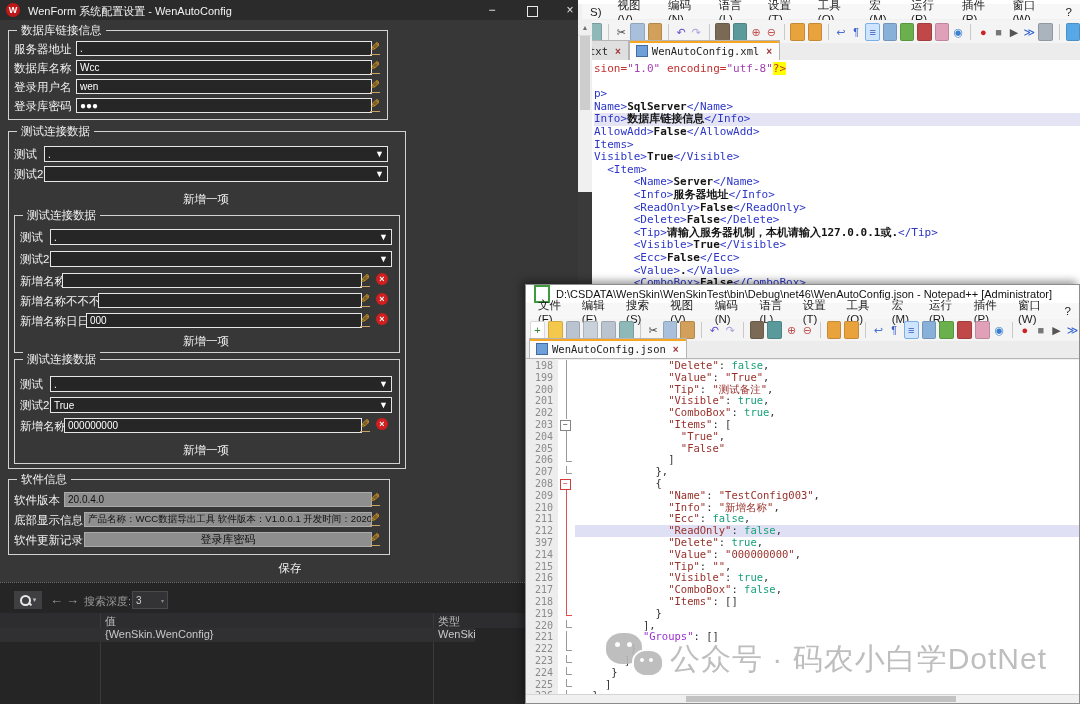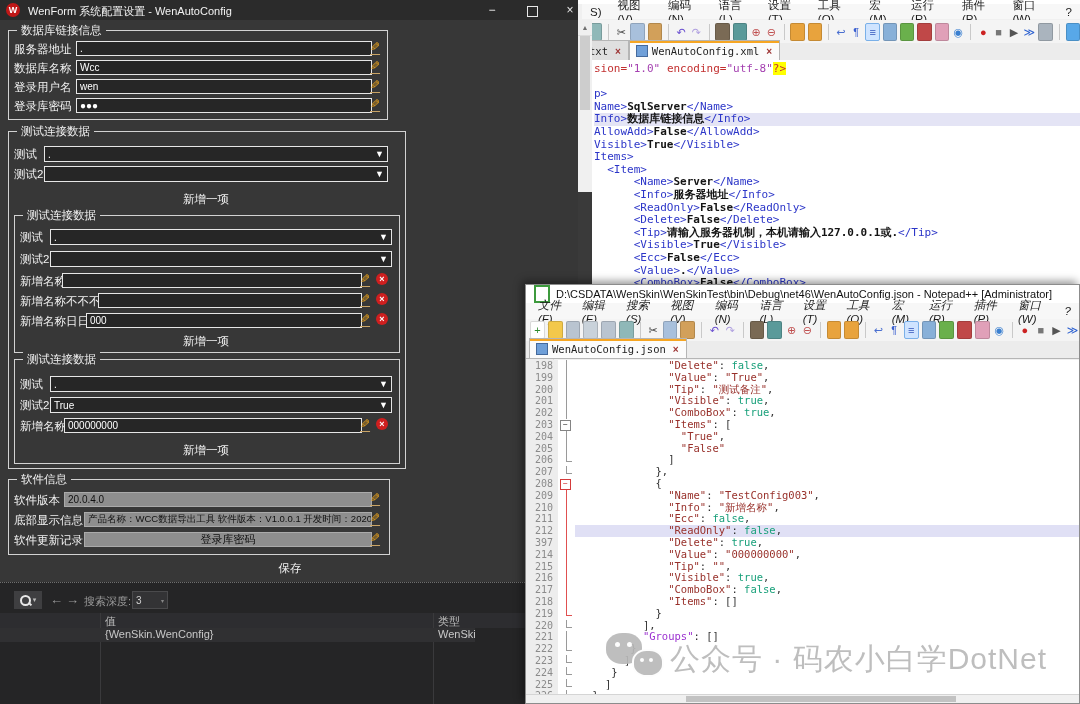--- a/index.html
+++ b/index.html
@@ -145,22 +145,22 @@
         <span class="close-x">×</span>
       </div>
     </div>
     <div class="abs mono" id="xml-editor" style="left:14px;top:60px;right:0;bottom:0;padding:3px 0 0 2px;">
         <div class="xline"><span class="ca">sion=</span><span class="cv">"1.0"</span><span class="cp"> </span><span class="ca">encoding=</span><span class="cv">"utf-8"</span><span class="csel">?&gt;</span></div>
         <div class="xline">&nbsp;</div>
         <div class="xline"><span class="ct">p&gt;</span></div>
         <div class="xline"><span class="ct">Name&gt;</span><span class="cx">SqlServer</span><span class="ct">&lt;/Name&gt;</span></div>
         <div class="xline cur"><span class="ct">Info&gt;</span><span class="cx">数据库链接信息</span><span class="ct">&lt;/Info&gt;</span></div>
         <div class="xline"><span class="ct">AllowAdd&gt;</span><span class="cx">False</span><span class="ct">&lt;/AllowAdd&gt;</span></div>
+        <div class="xline"><span class="ct">Items&gt;</span></div>
         <div class="xline"><span class="ct">Visible&gt;</span><span class="cx">True</span><span class="ct">&lt;/Visible&gt;</span></div>
-        <div class="xline"><span class="ct">Items&gt;</span></div>
         <div class="xline"><span class="cp">  </span><span class="ct">&lt;Item&gt;</span></div>
         <div class="xline"><span class="cp">      </span><span class="ct">&lt;Name&gt;</span><span class="cx">Server</span><span class="ct">&lt;/Name&gt;</span></div>
         <div class="xline"><span class="cp">      </span><span class="ct">&lt;Info&gt;</span><span class="cx">服务器地址</span><span class="ct">&lt;/Info&gt;</span></div>
         <div class="xline"><span class="cp">      </span><span class="ct">&lt;ReadOnly&gt;</span><span class="cx">False</span><span class="ct">&lt;/ReadOnly&gt;</span></div>
         <div class="xline"><span class="cp">      </span><span class="ct">&lt;Delete&gt;</span><span class="cx">False</span><span class="ct">&lt;/Delete&gt;</span></div>
         <div class="xline"><span class="cp">      </span><span class="ct">&lt;Tip&gt;</span><span class="cx">请输入服务器机制，本机请输入127.0.0.1或.</span><span class="ct">&lt;/Tip&gt;</span></div>
         <div class="xline"><span class="cp">      </span><span class="ct">&lt;Visible&gt;</span><span class="cx">True</span><span class="ct">&lt;/Visible&gt;</span></div>
         <div class="xline"><span class="cp">      </span><span class="ct">&lt;Ecc&gt;</span><span class="cx">False</span><span class="ct">&lt;/Ecc&gt;</span></div>
         <div class="xline"><span class="cp">      </span><span class="ct">&lt;Value&gt;</span><span class="cx">.</span><span class="ct">&lt;/Value&gt;</span></div>
         <div class="xline"><span class="cp">      </span><span class="ct">&lt;ComboBox&gt;</span><span class="cx">False</span><span class="ct">&lt;/ComboBox&gt;</span></div>
@@ -317,21 +317,21 @@
       <span class="abs" style="left:105px;top:0;">{WenSkin.WenConfig}</span>
       <span class="abs" style="left:438px;top:0;">WenSkin.WenConfig</span>
     </div>
   </div>
 
   <div class="abs npp" id="json-window" style="left:525px;top:284px;width:555px;height:420px;border:1px solid #8c8c8c;box-sizing:border-box;box-shadow:-3px -3px 8px rgba(0,0,0,.4);">
     <div class="npp-title" style="height:18px;">
       <span class="npp-doc-icon"></span>
       <span style="white-space:nowrap;overflow:hidden;">D:\CSDATA\WenSkin\WenSkinTest\bin\Debug\net46\WenAutoConfig.json - Notepad++ [Administrator]</span>
     </div>
-    <div class="menubar" style="height:16px;padding-left:4px;font-style:italic;">
+    <div class="menubar" style="height:16px;padding-left:4px;">
         <span class="mi">文件(F)</span>
         <span class="mi">编辑(E)</span>
         <span class="mi">搜索(S)</span>
         <span class="mi">视图(V)</span>
         <span class="mi">编码(N)</span>
         <span class="mi">语言(L)</span>
         <span class="mi">设置(T)</span>
         <span class="mi">工具(O)</span>
         <span class="mi">宏(M)</span>
         <span class="mi">运行(R)</span>

